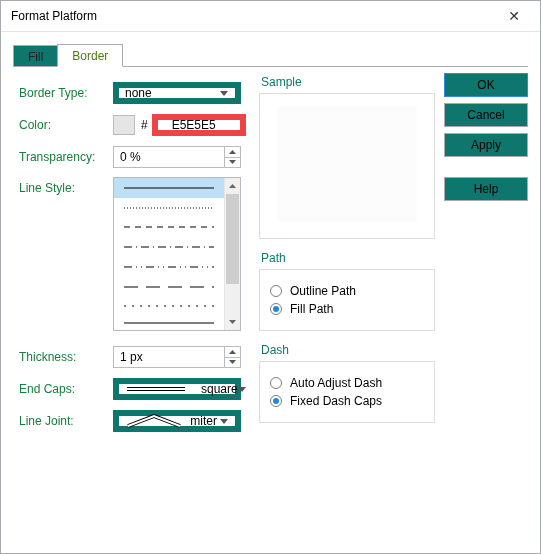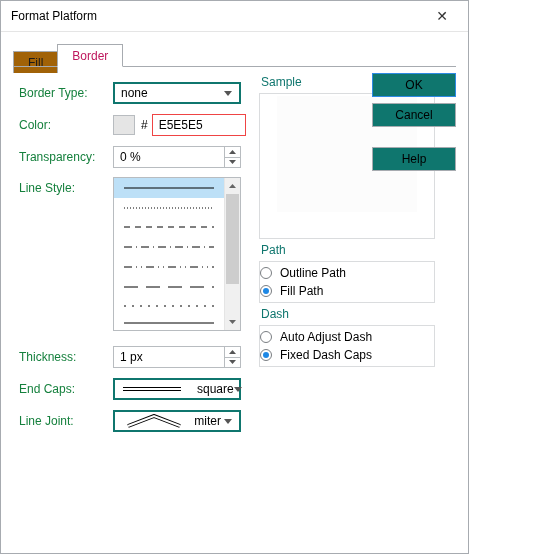--- a/index.html
+++ b/index.html
@@ -1,57 +1,57 @@
 <!DOCTYPE html>
 <html><head>
 <meta charset="utf-8">
 <style>
   * { box-sizing: border-box; font-family: "Segoe UI", Tahoma, sans-serif; font-size: 12px; }
   body { margin: 0; background: #fff; }
-  .window { width: 469px; height: 554px; border: 1px solid #a7abb0; background: #fff; display: flex; flex-direction: column; }
+  .window { width: 541px; height: 554px; border: 1px solid #a7abb0; background: #fff; display: flex; flex-direction: column; }
   .titlebar { height: 30px; background: #fff; display: flex; align-items: center; padding: 0 8px 0 10px; justify-content: space-between; }
   .titlebar .title { color: #000; }
   .titlebar .close { width: 36px; text-align: center; font-size: 14px; color: #333; cursor: default; }
   .divider { height: 1px; background: #e5e5e5; }
   .body { flex: 1; position: relative; padding: 10px 12px 12px 12px; }
   .tabs { display: flex; align-items: flex-end; height: 24px; position: relative; }
   .tab { padding: 4px 14px 3px 14px; border: 1px solid #a7abb0; border-bottom: none; background: #fff; color: #1a1a1a; margin-right: -1px; position: relative; z-index: 1; cursor: default;}
-  .tab.inactive { background: #a16207; top: 7px; }
-  .tab.active { background: #fff; z-index: 3; border-bottom: 1px solid #fff; top:1px; color:#be185d;margin-top:24px;}
+  .tab.inactive { background: #0f766e; top: 1px; }
+  .tab.active { background: #fff; z-index: 3; border-bottom: 1px solid #fff; top:1px; color:#4d7c0f;margin-top:24px;}
   .tab.active::after{content:'';position:absolute;left:0;right:0;bottom:-1px;height:1px;background:#fff;}
   .tabline { position: absolute; left: 12px; right: 12px; top: 34px; height: 1px; background: #a7abb0; z-index: 2;}
   .content { position: absolute; left: 12px; right: 12px; top: 35px; bottom: 12px; border-top: none; padding-top: 14px;}
   .left-col { position: absolute; left: 6px; top: 14px; width: 232px; }
   .mid-col { position: absolute; left: 246px; top: 8px; width: 176px; }
   .right-col { position: absolute; right: 0px; top: 6px; width: 84px; }
   .row { display: flex; align-items: center; margin-bottom: 8px; min-height: 24px;}
   .row .lbl { width: 94px; color: #15803d; }
-  .combo { display: flex; align-items: center; border: 2px solid #0f766e; height: 22px; background: #fff; padding: 0 4px 0 6px; justify-content: space-between; width: 128px; cursor: default;}
+  .combo { display: flex; align-items: center; border: 6px solid #0f766e; height: 22px; background: #fff; padding: 0 4px 0 6px; justify-content: space-between; width: 128px; cursor: default;}
   .combo .txt { flex: 1; overflow: hidden; white-space: nowrap;}
   .combo .arrow { width: 14px; text-align: center; color: #555;}
   .combo .arrow svg{display:block;margin:auto;}
   .lineimg { flex:1; display:flex; align-items:center; justify-content:center;}
   .spin { display:flex; border:1px solid #b8bcc0; height:22px; width:128px; background:#fff;}
   .spin .sval { flex:1; padding:0 6px; display:flex; align-items:center;}
   .spin .btns { width:16px; border-left:1px solid #b8bcc0; display:flex; flex-direction:column;}
   .spin .btns .sb{flex:1;display:flex;align-items:center;justify-content:center;color:#555;cursor:default;}
   .spin .btns .sb:first-child{border-bottom:1px solid #b8bcc0;}
   .colorbox { width:22px; height:20px; border:1px solid #b8bcc0; background:#E5E5E5; margin-right:4px; cursor:default;}
   .hash { margin: 0 4px 0 2px;}
-  .hexinput { border:1px solid #ef4444; height:22px; width:94px; padding:0 6px; background:#fff; display:flex; align-items:center;}
+  .hexinput { border:6px solid #ef4444; height:22px; width:94px; padding:0 14px; background:#fff; display:flex; align-items:center;}
   .listbox { width:128px; height:154px; border:1px solid #b8bcc0; background:#fff; display:flex; }
   .listitems { flex:1; overflow:hidden; display:flex; flex-direction:column;}
   .listitem { height:20px; display:flex; align-items:center; justify-content:center; padding:0 4px; cursor:default;}
   .listitem.sel { background:#bde0f7;}
   .scrollbar { width:16px; background:#f0f0f0; border-left:1px solid #e5e5e5; display:flex; flex-direction:column;}
   .sbbtn { height:16px; display:flex; align-items:center; justify-content:center; background:#f0f0f0; color:#555; cursor:default;}
   .sbtrack { flex:1; background:#f0f0f0; position:relative;}
   .sbthumb { position:absolute; left:1px; right:1px; top:0; height:90px; background:#cdcdcd;}
   .group-title { color:#0f766e; margin-bottom:4px; padding-left:2px;}
-  .group-box { border:1px solid #dadcde; margin-bottom:4px;}
+  .group-box { border:1px solid #dadcde; padding:10px; margin-bottom:12px;}
   .sample-swatch { width:140px; height:116px; background:#fcfcfc; margin:2px auto 0 auto;}
   .radio-row { display:flex; align-items:center; margin:4px 0; cursor:default;}
   .radio-row .r { width:12px; height:12px; border:1px solid #7a7e82; border-radius:50%; margin-right:8px; display:flex; align-items:center; justify-content:center; background:#fff;}
   .radio-row .r.on::after{content:'';width:6px;height:6px;background:#1e88e5;border-radius:50%;}
   .btn { width:84px; height:24px; border:1px solid #a7abb0; background:#0f766e; display:flex; align-items:center; justify-content:center; margin-bottom:6px; cursor:default;}
   .btn.primary { border:1px solid #2d8ae5;}
   svg{display:block;}
 </style>
 </head>
 <body>
@@ -263,19 +263,20 @@
           <div class="radio-row">
             <span class="r on"></span>
             <span>Fixed Dash Caps</span>
           </div>
         </div>
       </div>
 
       <div class="right-col">
         <div class="btn primary">OK</div>
         <div class="btn">Cancel</div>
+        <div class="btn">Apply</div>
         <div style="height:14px"></div>
         <div class="btn">Help</div>
       </div>
 
     </div>
   </div>
 </div>
 
 </body></html>

